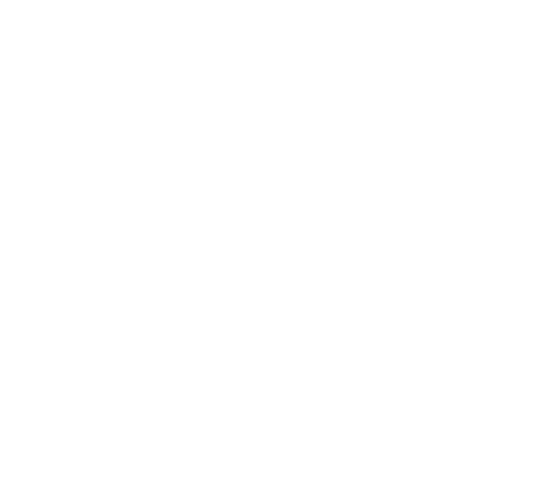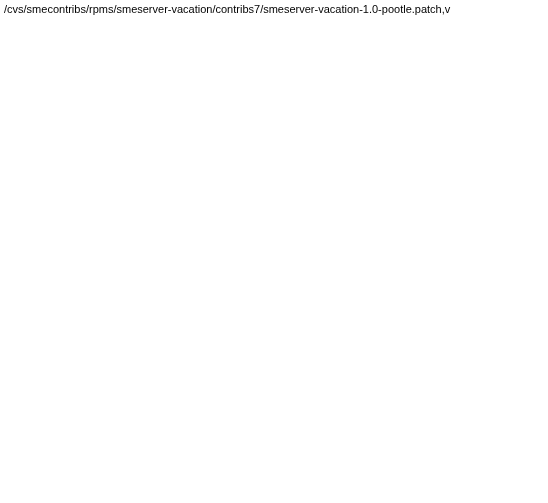--- a/index.html
+++ b/index.html
@@ -76,21 +76,20 @@
   .vline {
     position: absolute;
     width: 1px;
     background: #000;
   }
 </style>
 </head>
 <body>
 
 <div class="header">
-  <div class="header-line">/cvs/smecontribs/rpms/smeserver-vacation/contribs7/smeserver-vacation-1.0-pootle.patch,v</div>
 </div>
 
 <div class="graph">
 
   <div class="vline" style="left:148px; top:38px; height:12px;"></div>
   <div class="vline" style="left:148px; top:277px; height:12px;"></div>
   <div class="vline" style="left:148px; top:313px; height:12px;"></div>
 
   <div class="node main-node" style="left:131px; top:4px;">
     <div class="main-num">1</div>

